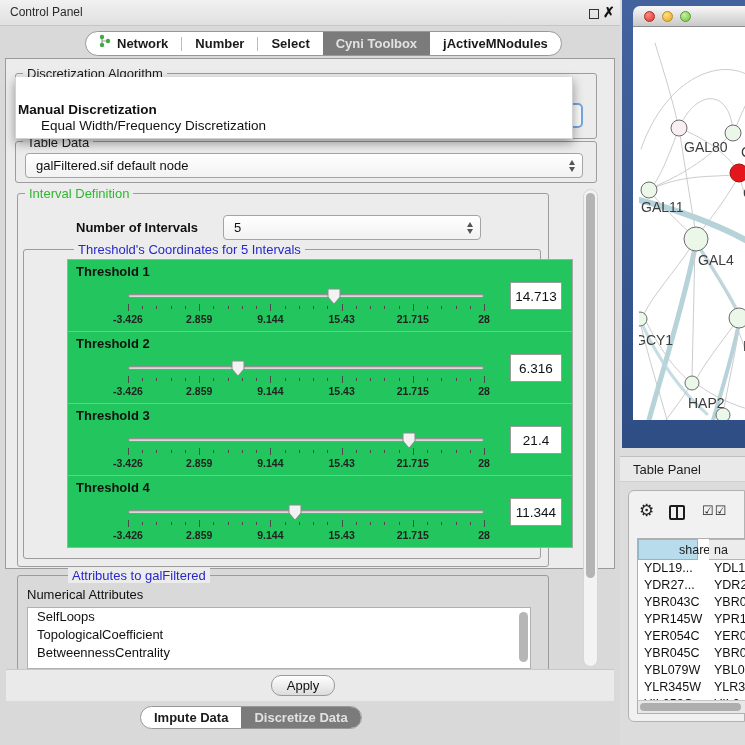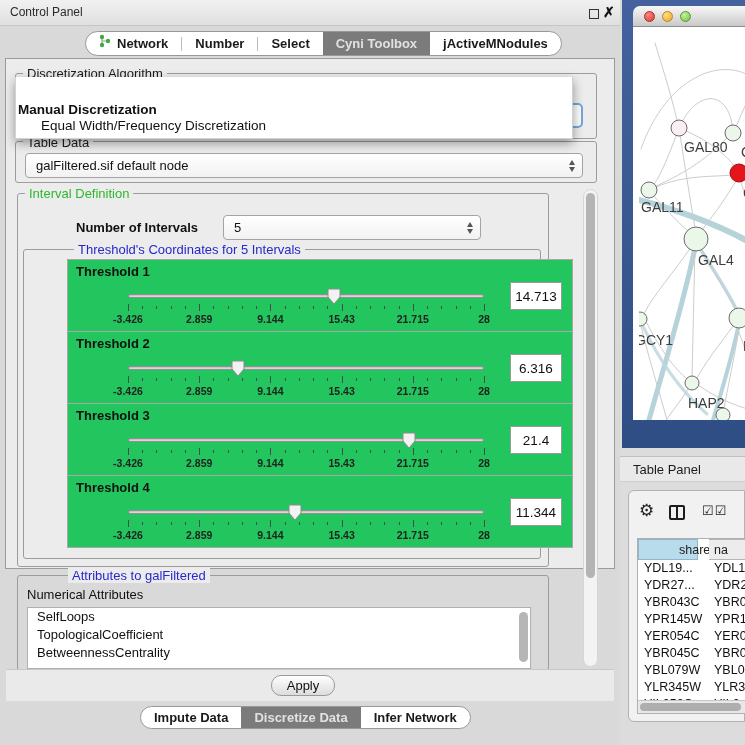--- a/index.html
+++ b/index.html
@@ -420,23 +420,20 @@
         <div id="apply-btn">Apply</div>
       </div>
     </div>
 
     <div class="tab-group" id="bottom-tabs">
       <div class="tab">
           <span>Impute Data</span>
         </div>
       <div class="tab sel">
           <span>Discretize Data</span>
-        </div>
-      <div class="tab">
-          <span>Infer Network</span>
         </div>
     </div>
   </section>
 
   <section id="right">
     <div id="net-frame">
       <div id="mac-titlebar">
         <span class="light" id="light-close"></span>
         <span class="light" id="light-min"></span>
         <span class="light" id="light-zoom"></span>

